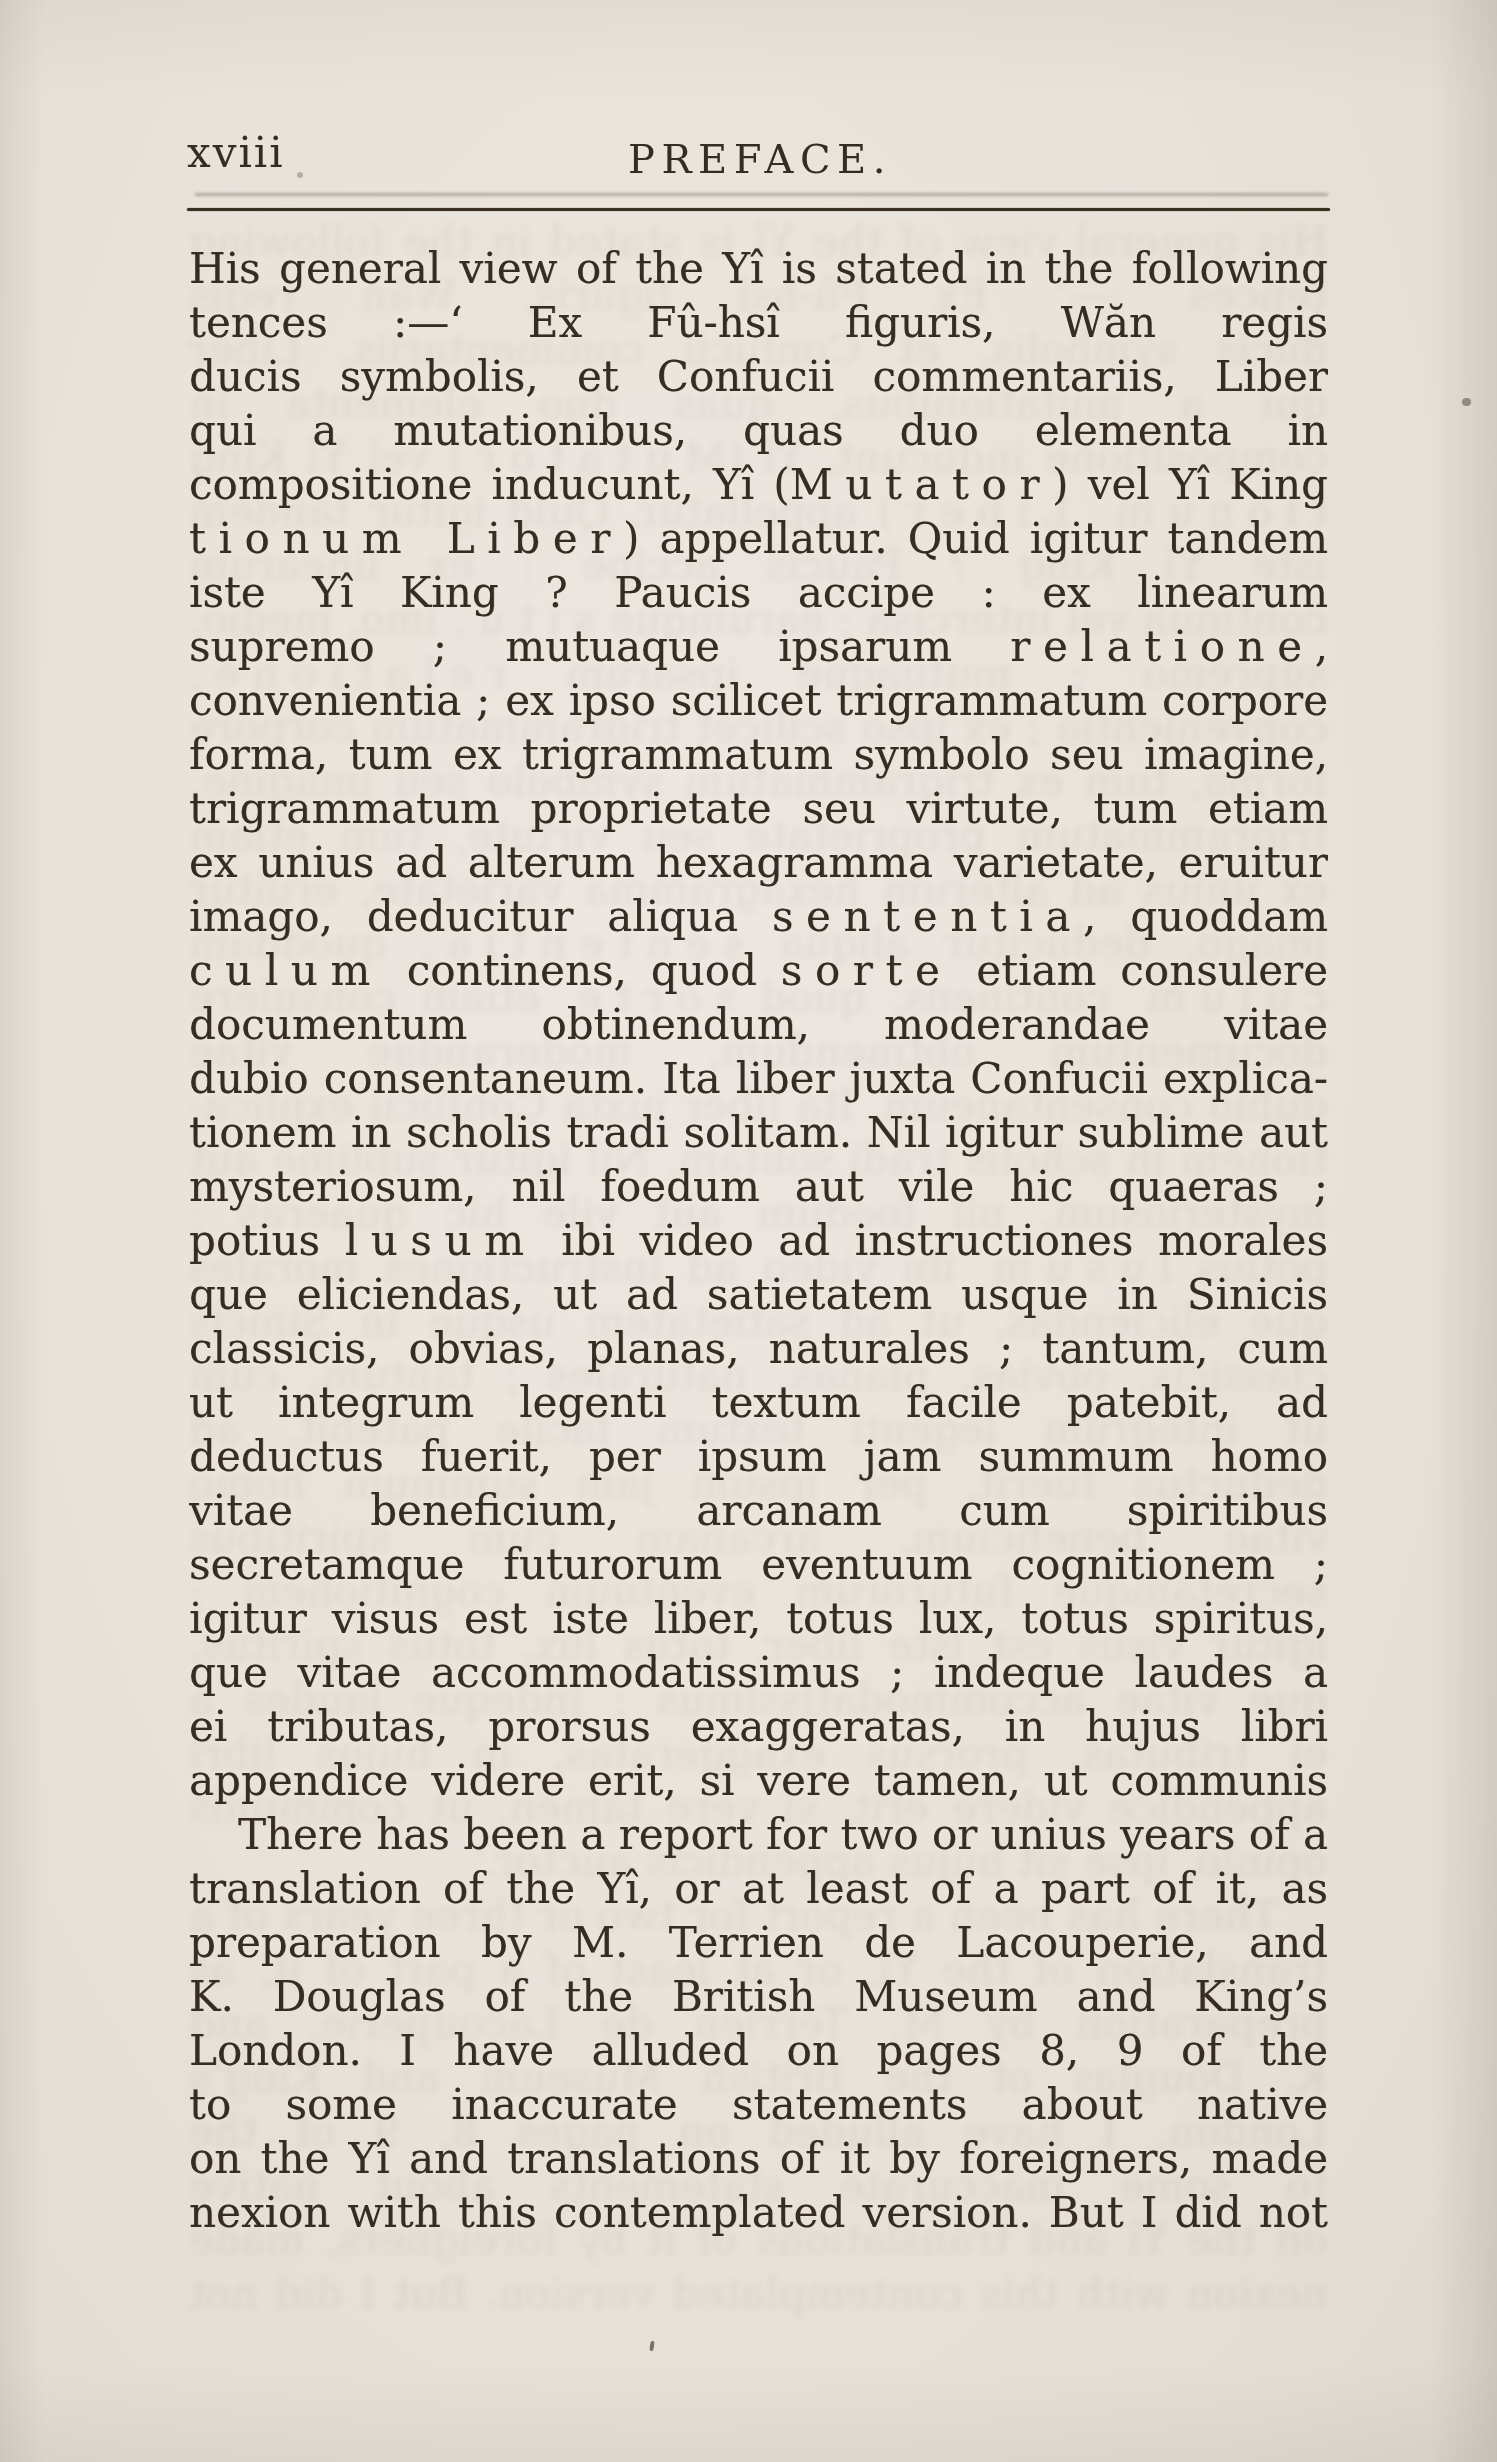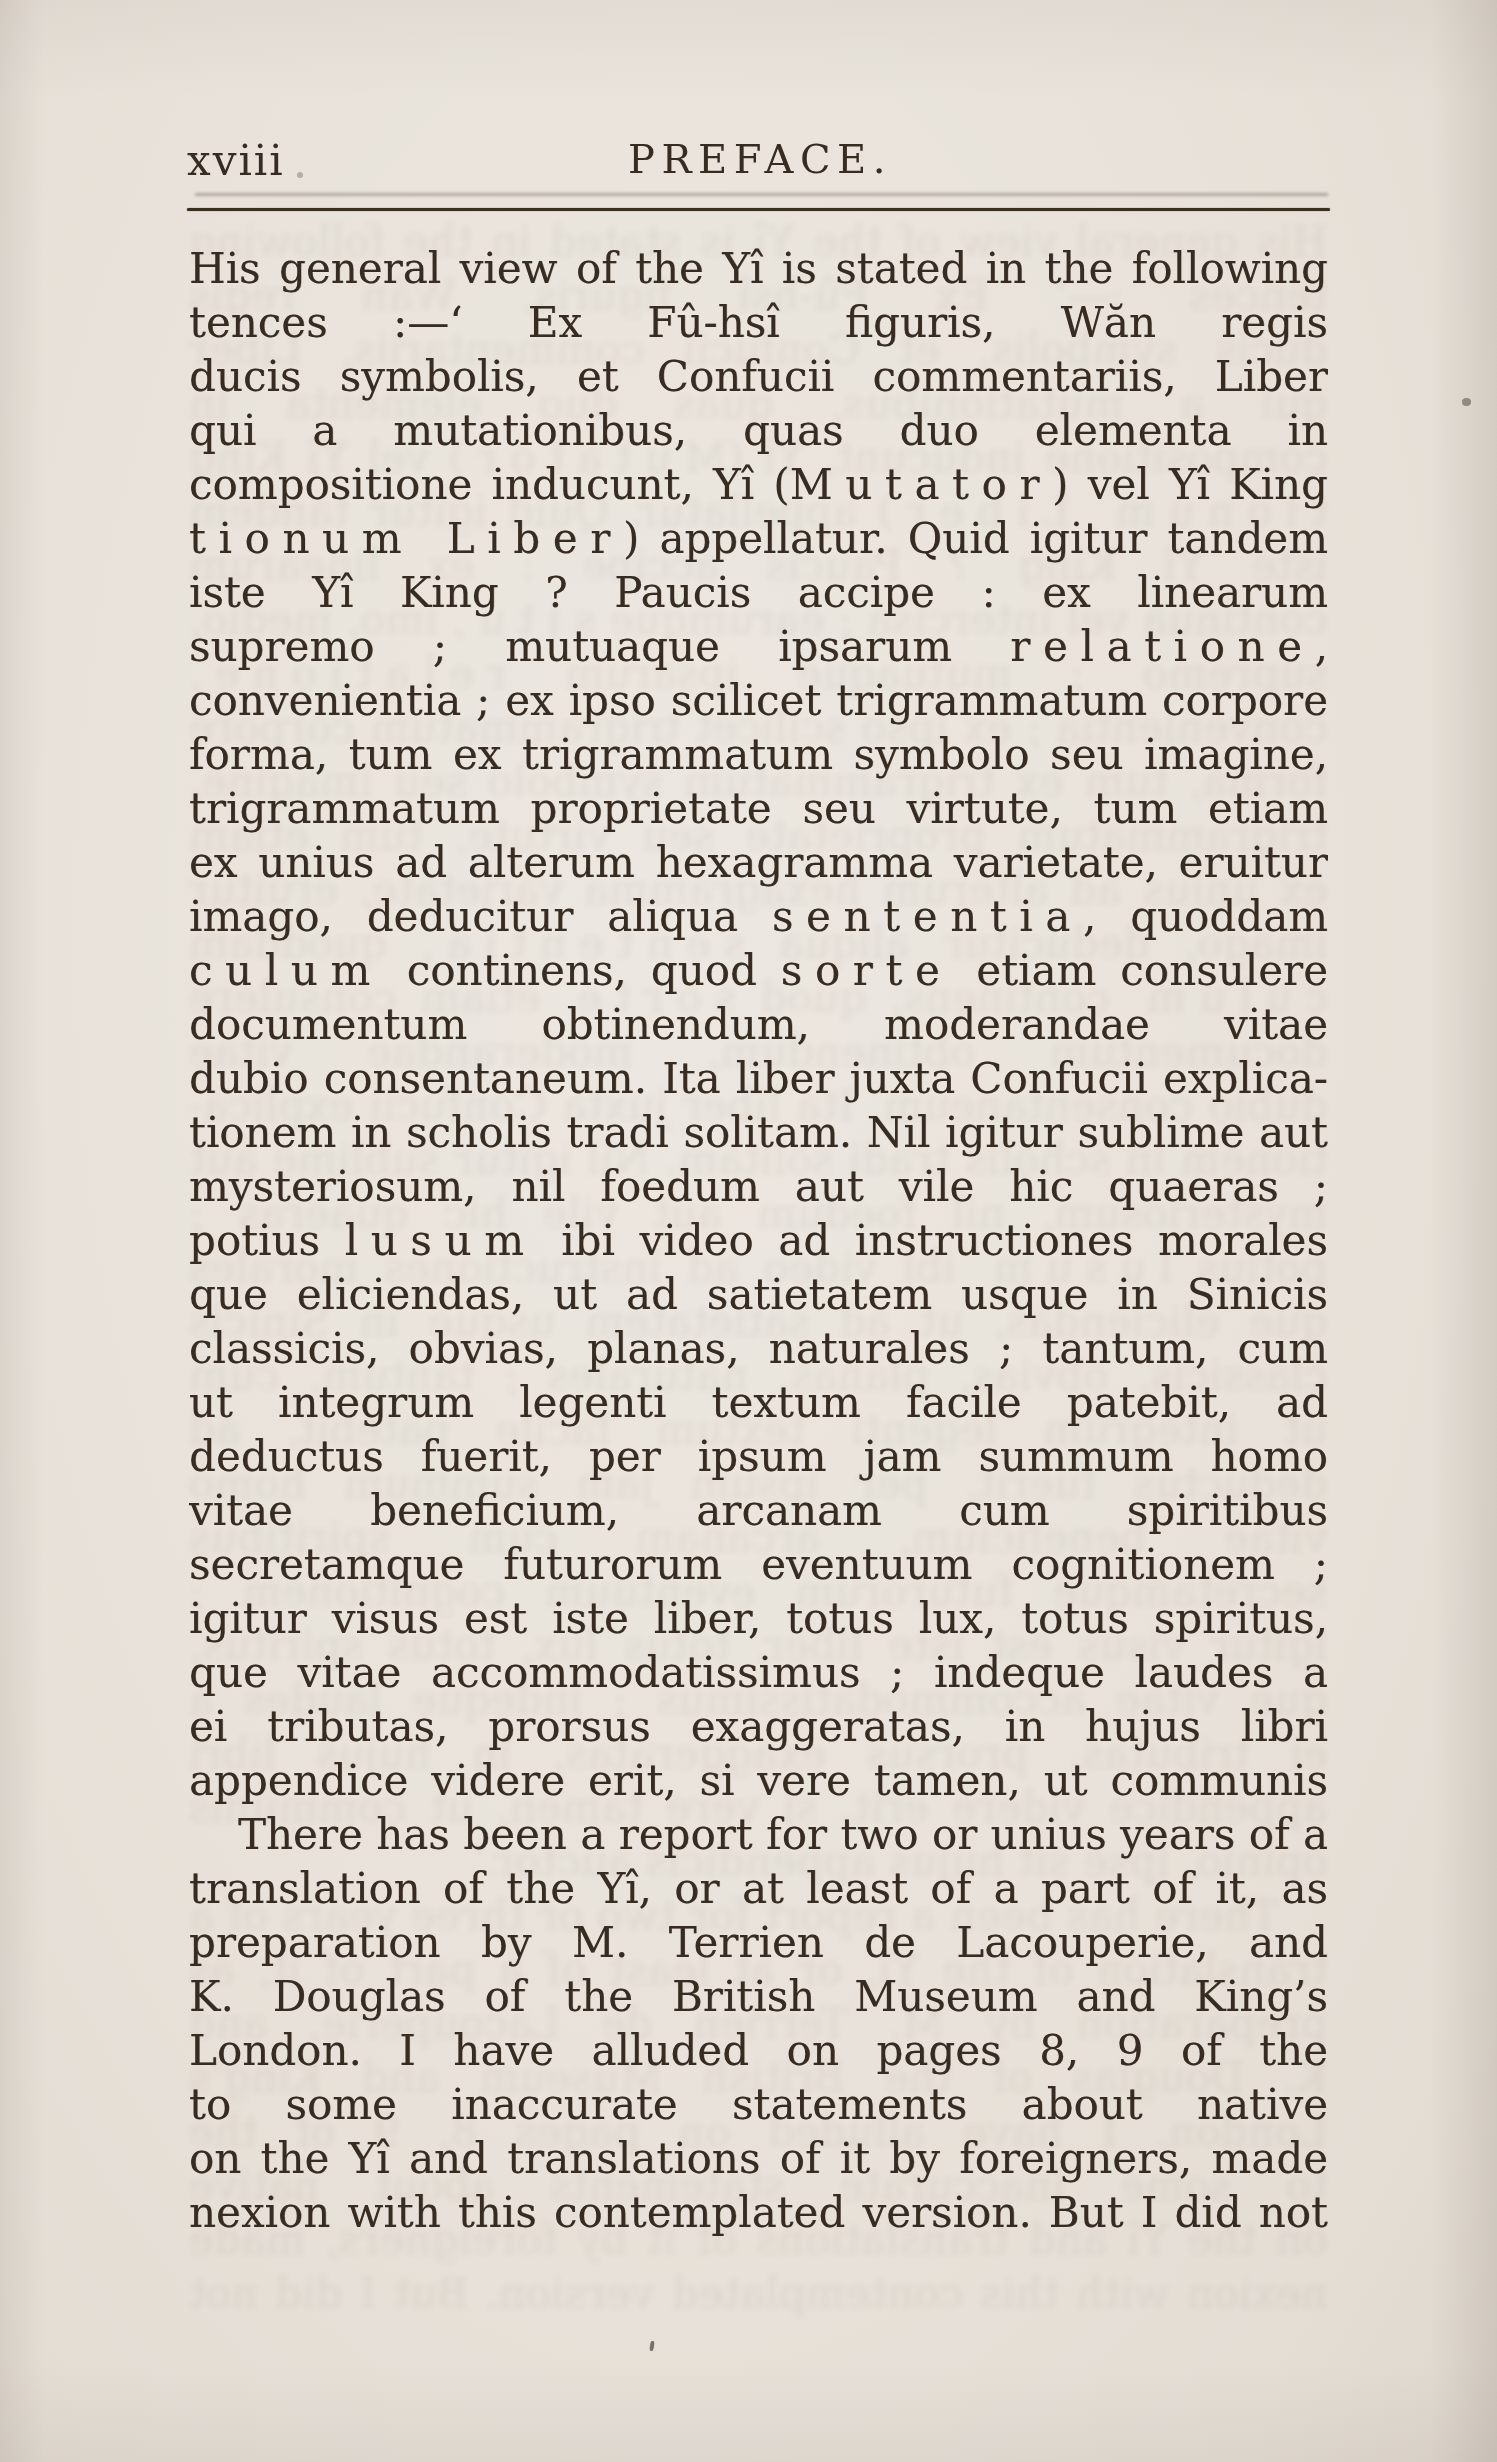--- a/index.html
+++ b/index.html
@@ -8,21 +8,21 @@
     width:1497px;height:2462px;
     overflow:hidden;
     font-family:"DejaVu Serif","Liberation Serif",serif;
     color:#362c22;
     background:
       linear-gradient(to right, rgba(90,78,64,0.09), rgba(90,78,64,0) 3%, rgba(90,78,64,0) 95.5%, rgba(90,78,64,0.13)),
       linear-gradient(to bottom, rgba(90,78,64,0.05), rgba(90,78,64,0) 4%, rgba(90,78,64,0) 96%, rgba(90,78,64,0.06)),
       radial-gradient(ellipse at 45% 38%, #ece7e0 0%, #e8e2da 55%, #e3ddd4 85%, #ded7ce 100%);
   }
   .pagenum{
-    position:absolute;left:187px;top:140px;
+    position:absolute;left:187px;top:132px;
     font-size:42px;line-height:1;letter-spacing:2px;
   }
   .headtitle{
     position:absolute;left:760px;top:139px;transform:translateX(-50%);
     font-size:40px;line-height:1;letter-spacing:6.5px;white-space:nowrap;
   }
   .rule-ghost{
     position:absolute;left:195px;top:193px;width:1133px;height:2.6px;
     background:rgba(85,74,62,0.38);filter:blur(1.4px);
   }

